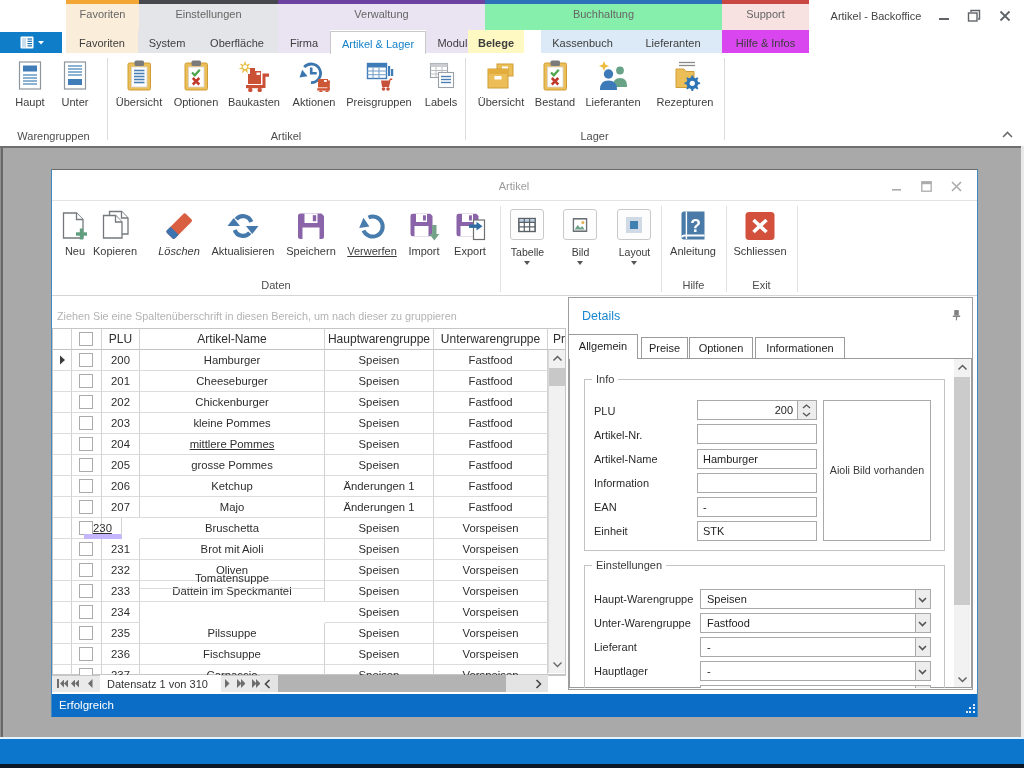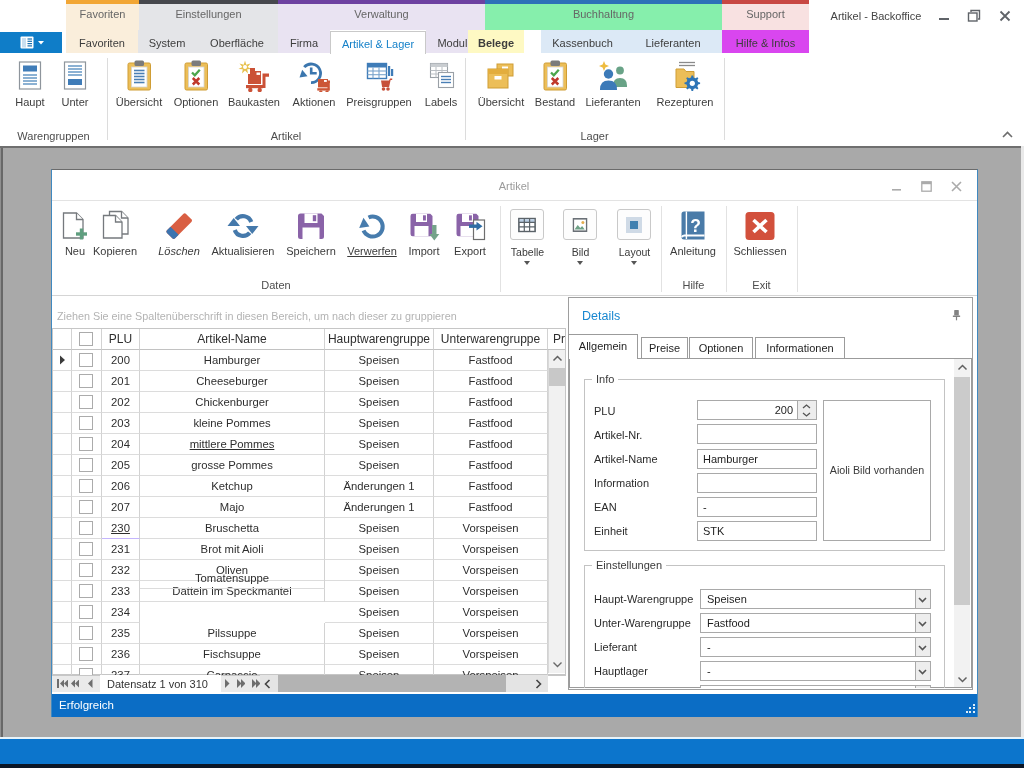--- a/index.html
+++ b/index.html
@@ -504,21 +504,21 @@
 <div class="gc" style="left:53px;top:497px;width:19px;border-bottom:1px solid #dcdcdc;"></div>
 <div class="gc" style="left:72px;top:497px;width:30px;border-bottom:1px solid #dcdcdc;"></div>
 <div class="cbx" style="left:79px;top:500px;"></div>
 <div class="gc" style="left:102px;top:497px;width:38px;border-bottom:1px solid #dcdcdc;">207</div>
 <div class="gc" style="left:140px;top:497px;width:185px;border-bottom:1px solid #dcdcdc;">Majo</div>
 <div class="gc" style="left:325px;top:497px;width:109px;border-bottom:1px solid #dcdcdc;">Änderungen 1</div>
 <div class="gc" style="left:434px;top:497px;width:114px;border-bottom:1px solid #dcdcdc;">Fastfood</div>
 <div class="gc" style="left:53px;top:518px;width:19px;border-bottom:1px solid #dcdcdc;"></div>
 <div class="gc" style="left:72px;top:518px;width:30px;border-bottom:1px solid #dcdcdc;"></div>
 <div class="cbx" style="left:79px;top:521px;"></div>
-<div class="gc" style="left:102px;top:518px;width:38px;border-bottom:1px solid #c4b5fd;text-decoration:underline;">230</div>
+<div class="gc" style="left:84px;top:518px;width:38px;border-bottom:5px solid #c4b5fd;text-decoration:underline;">230</div>
 <div class="gc" style="left:140px;top:518px;width:185px;border-bottom:1px solid #dcdcdc;">Bruschetta</div>
 <div class="gc" style="left:325px;top:518px;width:109px;border-bottom:1px solid #dcdcdc;">Speisen</div>
 <div class="gc" style="left:434px;top:518px;width:114px;border-bottom:1px solid #dcdcdc;">Vorspeisen</div>
 <div class="gc" style="left:53px;top:539px;width:19px;border-bottom:1px solid #dcdcdc;"></div>
 <div class="gc" style="left:72px;top:539px;width:30px;border-bottom:1px solid #dcdcdc;"></div>
 <div class="cbx" style="left:79px;top:542px;"></div>
 <div class="gc" style="left:102px;top:539px;width:38px;border-bottom:1px solid #dcdcdc;">231</div>
 <div class="gc" style="left:140px;top:539px;width:185px;border-bottom:1px solid #dcdcdc;">Brot mit Aioli</div>
 <div class="gc" style="left:325px;top:539px;width:109px;border-bottom:1px solid #dcdcdc;">Speisen</div>
 <div class="gc" style="left:434px;top:539px;width:114px;border-bottom:1px solid #dcdcdc;">Vorspeisen</div>

